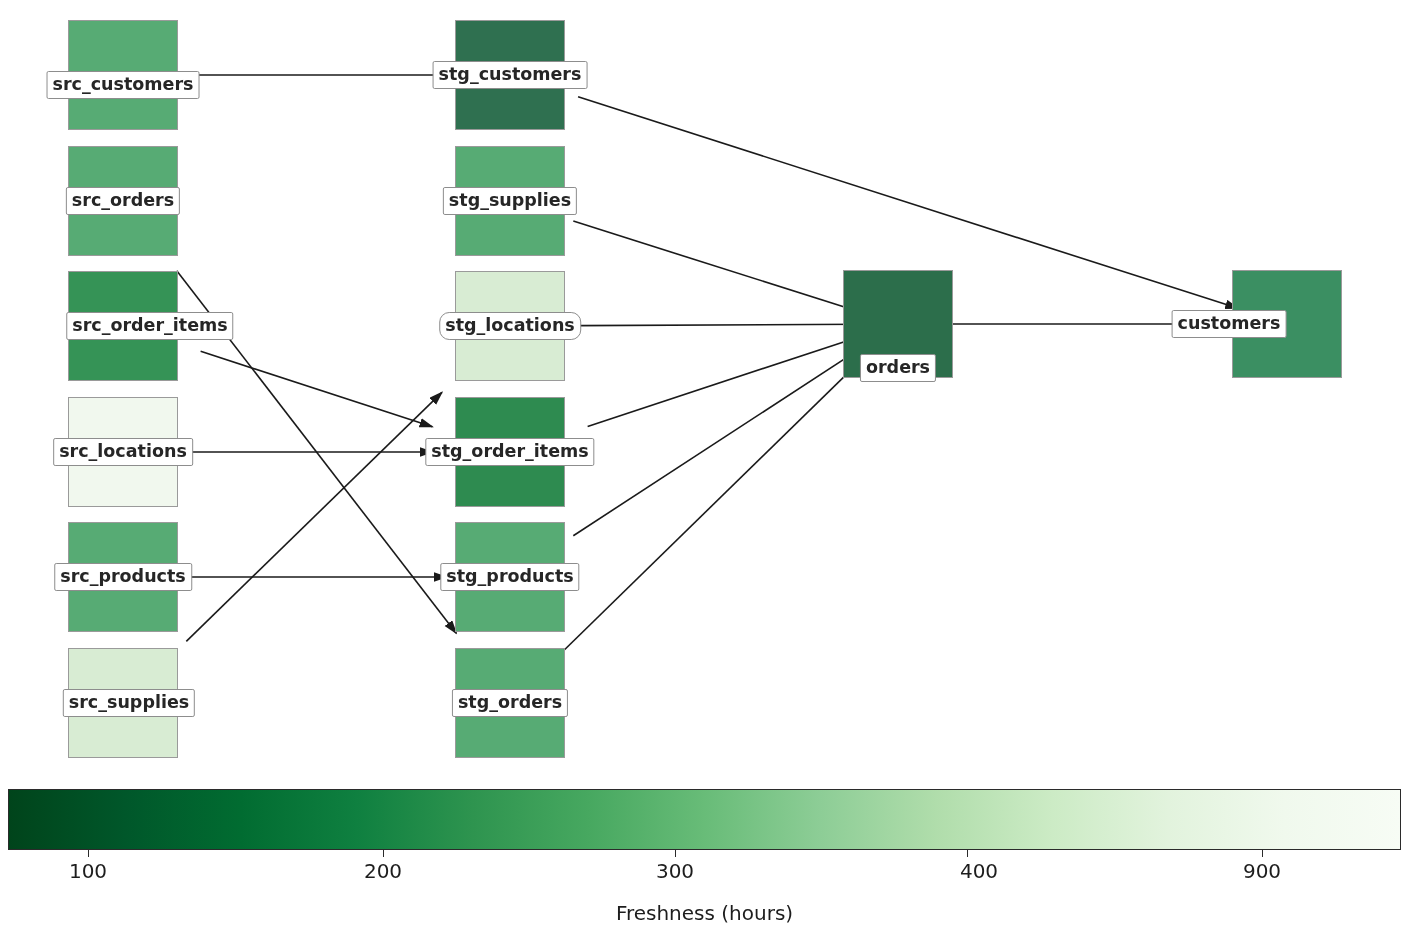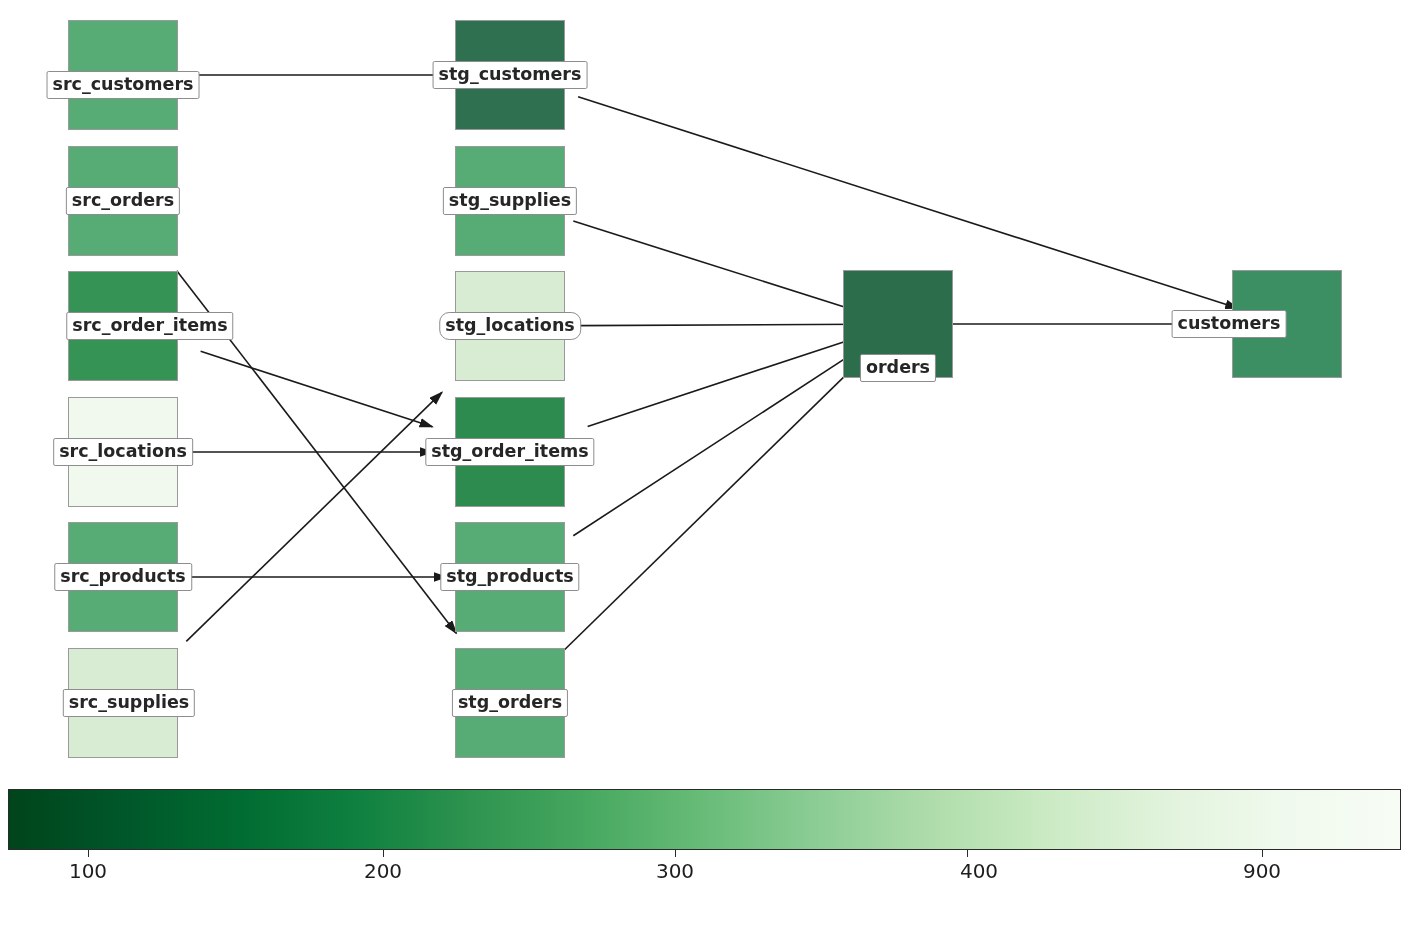--- a/index.html
+++ b/index.html
@@ -172,15 +172,16 @@
         <div class="cb-ticklabel" style="left: 80px;">100</div>
         <div class="cb-tick" style="left: 375px;"></div>
         <div class="cb-ticklabel" style="left: 375px;">200</div>
         <div class="cb-tick" style="left: 667px;"></div>
         <div class="cb-ticklabel" style="left: 667px;">300</div>
         <div class="cb-tick" style="left: 959px;"></div>
         <div class="cb-ticklabel" style="left: 959px; margin-left: 12px;">400</div>
         <div class="cb-tick" style="left: 1254px;"></div>
         <div class="cb-ticklabel" style="left: 1254px;">900</div>
       </div>
+    <div id="cb-axis-label">Freshness (hours)</div>
   </div>
 
 </div>
 
 </body></html>

